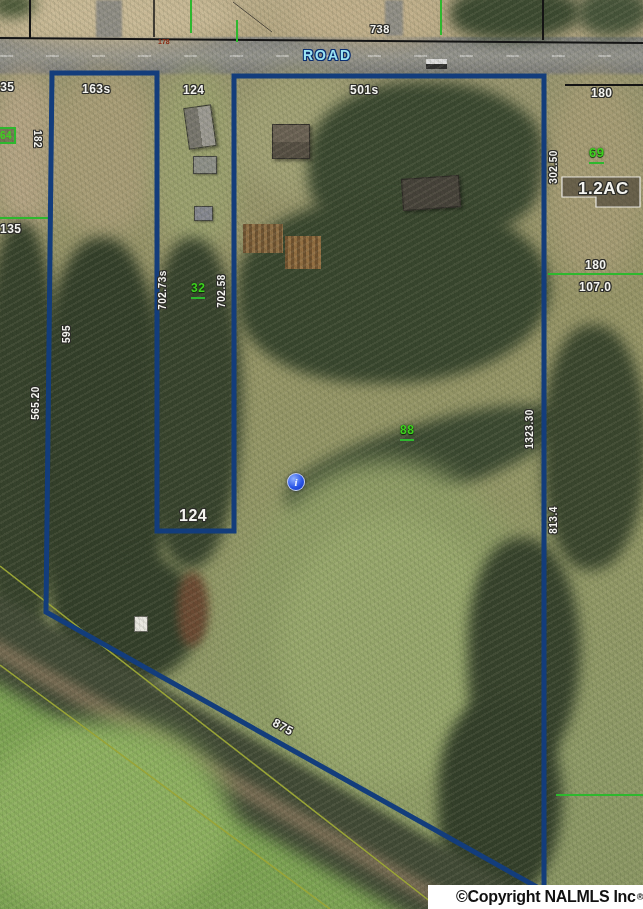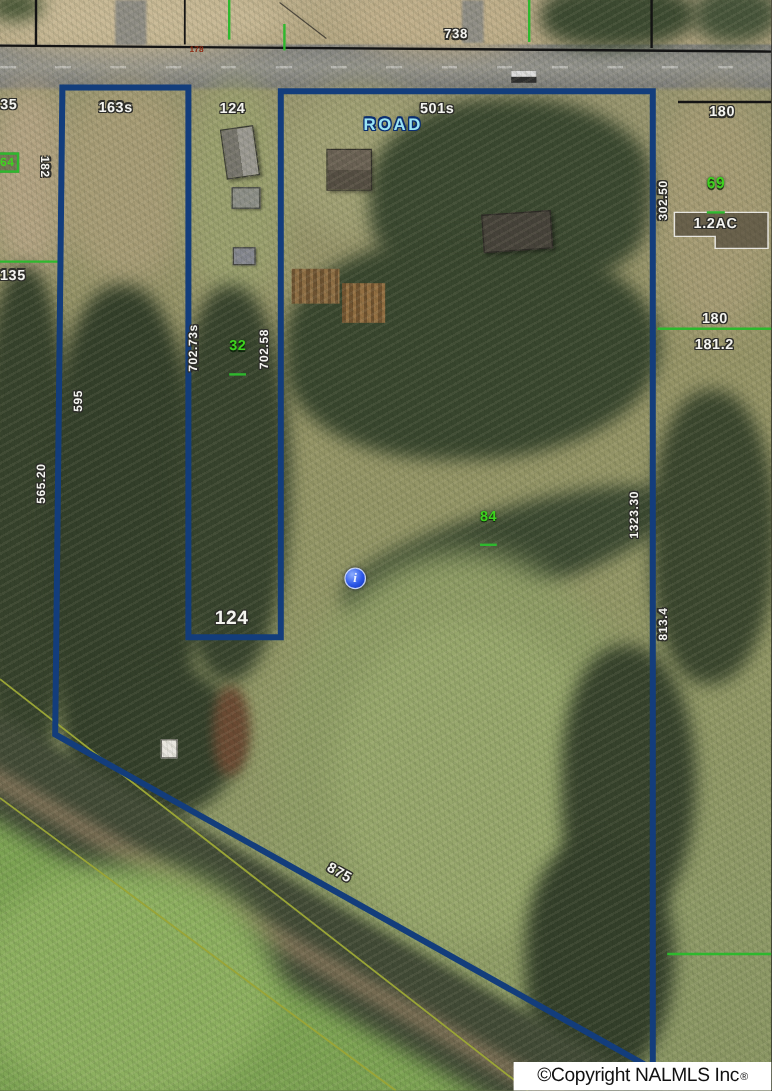--- a/index.html
+++ b/index.html
@@ -11,34 +11,34 @@
   .grain{position:absolute;inset:0;z-index:3;pointer-events:none;
     background-image:
       repeating-linear-gradient(37deg,rgba(35,45,25,.08) 0 2px,rgba(0,0,0,0) 2px 5px),
       repeating-linear-gradient(-29deg,rgba(235,225,195,.07) 0 2px,rgba(0,0,0,0) 2px 6px),
       repeating-linear-gradient(84deg,rgba(15,25,10,.06) 0 1px,rgba(0,0,0,0) 1px 4px);}
   .lines{position:absolute;left:0;top:0;z-index:4;pointer-events:none;}
   .lbl{position:absolute;z-index:5;font-weight:bold;font-size:12px;color:#f4f4f0;white-space:nowrap;letter-spacing:.5px;
     text-shadow:-1px 0 0 #2e2e2a,1px 0 0 #2e2e2a,0 -1px 0 #2e2e2a,0 1px 0 #2e2e2a,-1px -1px 0 #2e2e2a,1px 1px 0 #2e2e2a,-1px 1px 0 #2e2e2a,1px -1px 0 #2e2e2a;}
   .rot{transform:translate(-50%,-50%) rotate(-90deg);font-size:10px;}
   .rot90{transform:translate(-50%,-50%) rotate(90deg);font-size:10px;}
-  .greenlbl{color:#3fd11f;text-shadow:0 0 2px rgba(0,40,0,.9),0 1px 0 rgba(0,30,0,.7);border-bottom:2px solid #2eb82e;padding-bottom:16px;}
+  .greenlbl{color:#3fd11f;text-shadow:0 0 2px rgba(0,40,0,.9),0 1px 0 rgba(0,30,0,.7);border-bottom:2px solid #2eb82e;padding-bottom:2px;}
   .greenbox{color:#3fd11f;font-size:10px;border:2px solid #2eb82e;background:rgba(10,45,10,.35);padding:1px 2px;text-shadow:none;}
   .redlbl{color:#8b2a12;font-size:7px;text-shadow:none;letter-spacing:0;}
   .roadlbl{color:#9ae4f4;font-size:14px;letter-spacing:2px;
-    text-shadow:-1px 0 0 #0c2f70,1px 0 0 #0c2f70,0 -1px 0 #0c2f70,0 1px 0 #0c2f70,-1px -1px 0 #0c2f70,1px 1px 0 #0c2f70,-1px 1px 0 #0c2f70,1px -1px 0 #0c2f70;margin-top:48px;}
+    text-shadow:-1px 0 0 #0c2f70,1px 0 0 #0c2f70,0 -1px 0 #0c2f70,0 1px 0 #0c2f70,-1px -1px 0 #0c2f70,1px 1px 0 #0c2f70,-1px 1px 0 #0c2f70,1px -1px 0 #0c2f70;}
   .struct{position:absolute;z-index:2;}
   .marker{position:absolute;left:287px;top:473px;width:16px;height:16px;border-radius:50%;z-index:6;
     background:radial-gradient(circle at 35% 30%,#8fb0ff,#2b57e8 55%,#0c2cae);
     border:1px solid rgba(240,245,255,.75);box-shadow:0 0 3px rgba(0,0,40,.65);
     display:flex;align-items:center;justify-content:center;cursor:pointer;}
   .marker span{font:italic bold 11px "Liberation Serif",serif;color:#eef3ff;line-height:1;}
   .copybar{position:absolute;left:428px;top:885px;width:215px;height:24px;background:#ffffff;z-index:7;
-    display:flex;align-items:center;justify-content:center;color:#111;
-    font-weight:normal;font-size:16px;letter-spacing:-0.3px;}
+    display:flex;align-items:center;justify-content:flex-end;color:#111;
+    font-weight:bold;font-size:16px;letter-spacing:-0.3px;}
   .copybar sup{font-size:9px;margin-left:1px;}
   .road-dashes{position:absolute;left:0;top:55px;width:643px;height:2px;opacity:.45;z-index:1;
     background:repeating-linear-gradient(90deg,rgba(255,255,255,.8) 0 13px,rgba(0,0,0,0) 13px 46px);}
 </style>
 </head>
 <body>
 
 <div class="map-wrap">
 
   <div class="patch" style="left:-20px;top:-15px;width:260px;height:60px;background:#c8b996;z-index:1"></div>
@@ -119,33 +119,33 @@
   <div class="lbl" style="left:370px;top:23px;font-size:11px">738</div>
   <div class="lbl redlbl" style="left:158px;top:38px">178</div>
   <div class="lbl" style="left:-7px;top:80px">135</div>
   <div class="lbl" style="left:82px;top:82px">163s</div>
   <div class="lbl" style="left:183px;top:83px">124</div>
   <div class="lbl" style="left:350px;top:83px">501s</div>
   <div class="lbl" style="left:591px;top:86px">180</div>
   <div class="lbl greenbox" style="left:-4px;top:127px">64</div>
   <div class="lbl rot90" style="left:37px;top:139px">182</div>
   <div class="lbl greenlbl" style="left:589px;top:145px;font-size:13px">69</div>
-  <div class="lbl" style="left:578px;top:179px;font-size:12px">1.2AC</div>
+  <div class="lbl" style="left:578px;top:179px;font-size:17px">1.2AC</div>
   <div class="lbl" style="left:0px;top:222px">135</div>
   <div class="lbl rot" style="left:553px;top:167px">302.50</div>
   <div class="lbl" style="left:585px;top:258px">180</div>
-  <div class="lbl" style="left:579px;top:280px">181.2</div>
+  <div class="lbl" style="left:579px;top:280px">107.0</div>
   <div class="lbl rot" style="left:162px;top:290px">702.73s</div>
   <div class="lbl greenlbl" style="left:191px;top:281px">32</div>
   <div class="lbl rot" style="left:221px;top:291px">702.58</div>
   <div class="lbl rot" style="left:66px;top:334px">595</div>
   <div class="lbl rot" style="left:35px;top:403px">565.20</div>
   <div class="lbl rot" style="left:529px;top:429px">1323.30</div>
   <div class="lbl rot" style="left:553px;top:520px">813.4</div>
-  <div class="lbl greenlbl" style="left:400px;top:423px">84</div>
+  <div class="lbl greenlbl" style="left:400px;top:423px">88</div>
   <div class="lbl" style="left:179px;top:507px;font-size:16px">124</div>
   <div class="lbl" style="left:283px;top:727px;transform:translate(-50%,-50%) rotate(29deg)">875</div>
 
   <div class="marker">
       <span>i</span>
     </div>
 
   <div class="copybar">
     <span>©Copyright NALMLS Inc</span>
       <sup>®</sup>

